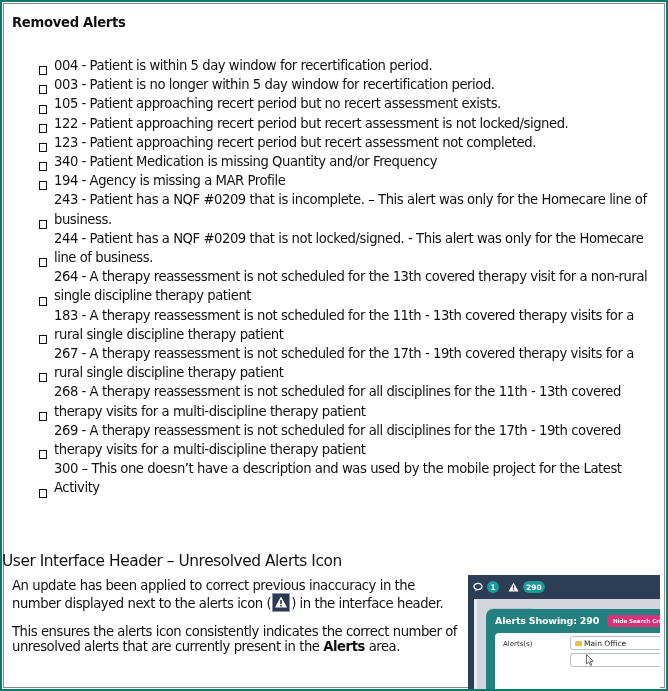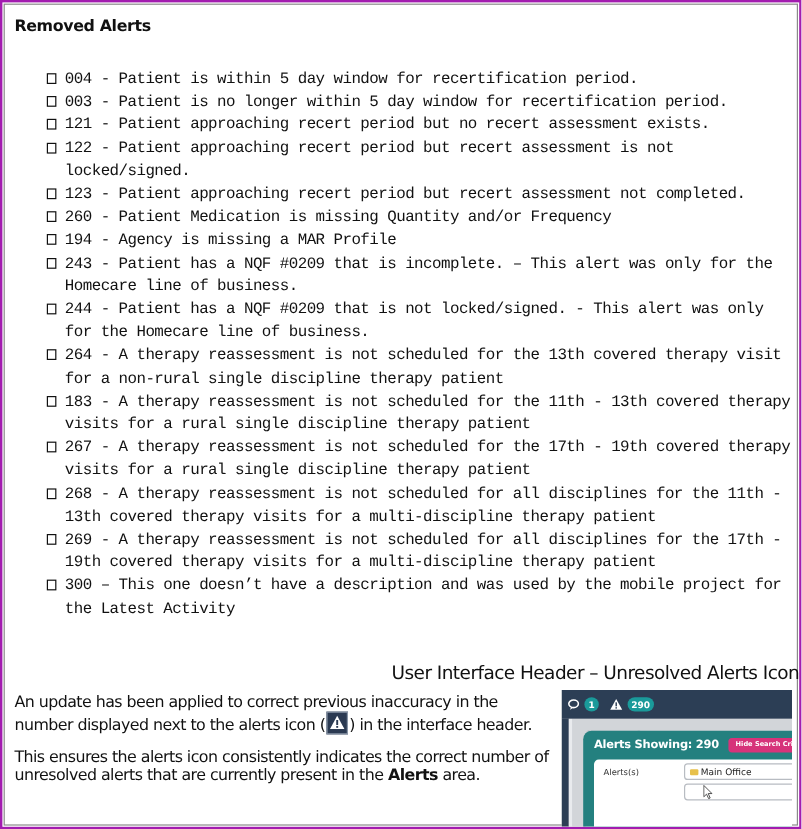--- a/index.html
+++ b/index.html
@@ -1,50 +1,50 @@
 <!DOCTYPE html>
 <html><head>
 <meta charset="utf-8">
 <style>
   html, body { margin: 0; padding: 0; background: #ffffff; }
   body { width: 668px; height: 691px; overflow: hidden; }
   .page {
     position: relative;
     width: 668px; height: 691px;
     box-sizing: border-box;
-    border: 2px solid #a21caf;
+    border: 2px solid #0f766e;
     outline: 1px solid #8a8a8a;
     outline-offset: -4px;
     background: #fff;
     font-family: "DejaVu Sans", sans-serif;
     color: #111;
     overflow: hidden;
   }
   .section-title {
     position: absolute; left: 10px; top: 13px;
     font-size: 13.2px; font-weight: bold; letter-spacing: -0.3px;
   }
   .intro {
     position: absolute; left: 10px; top: 35px;
     font-size: 13.2px; letter-spacing: -0.45px; white-space: nowrap;
   }
   .alert-list {
     position: absolute; left: 36px; top: 54px; width: 622px;
     margin: 0; padding: 0; list-style: none;
     font-size: 13.2px; letter-spacing: -0.45px; line-height: 19.2px;
   }
-  .alert-item { display: flex; align-items: flex-start; font-family: Liberation Mono, monospace; }
+  .alert-item { display: flex; align-items: flex-end; }
   .bullet {
     flex: 0 0 auto;
     width: 8px; height: 9px; margin: 5px 7px 0 1px;
     border: 1.4px solid #111; box-sizing: border-box;
   }
   .alert-text { flex: 1 1 auto; }
   .ui-heading {
-    position: absolute; left: 0; right: 0; top: 550px; text-align: right;
+    position: absolute; left: 0; right: 0; top: 550px; text-align: left;
     font-size: 15.4px; letter-spacing: -0.45px; color: #111;
   }
   .para {
     position: absolute; left: 10px; width: 450px;
     font-size: 13.2px; letter-spacing: -0.45px; line-height: 15px;
   }
   .para1 { top: 576px; }
   .para2 { top: 622px; }
   .inline-alert-icon {
     display: inline-block; vertical-align: -4px;
@@ -136,33 +136,33 @@
       <li class="alert-item">
         <span class="bullet"></span>
         <span class="alert-text">004 - Patient is within 5 day window for recertification period.</span>
       </li>
       <li class="alert-item">
         <span class="bullet"></span>
         <span class="alert-text">003 - Patient is no longer within 5 day window for recertification period.</span>
       </li>
       <li class="alert-item">
         <span class="bullet"></span>
-        <span class="alert-text">121 - Patient approaching recert period but no recert assessment exists.</span>
+        <span class="alert-text">105 - Patient approaching recert period but no recert assessment exists.</span>
       </li>
       <li class="alert-item">
         <span class="bullet"></span>
         <span class="alert-text">122 - Patient approaching recert period but recert assessment is not locked/signed.</span>
       </li>
       <li class="alert-item">
         <span class="bullet"></span>
         <span class="alert-text">123 - Patient approaching recert period but recert assessment not completed.</span>
       </li>
       <li class="alert-item">
         <span class="bullet"></span>
-        <span class="alert-text">260 - Patient Medication is missing Quantity and/or Frequency</span>
+        <span class="alert-text">340 - Patient Medication is missing Quantity and/or Frequency</span>
       </li>
       <li class="alert-item">
         <span class="bullet"></span>
         <span class="alert-text">194 - Agency is missing a MAR Profile</span>
       </li>
       <li class="alert-item">
         <span class="bullet"></span>
         <span class="alert-text">243 - Patient has a NQF #0209 that is incomplete. – This alert was only for the Homecare line of business.</span>
       </li>
       <li class="alert-item">

